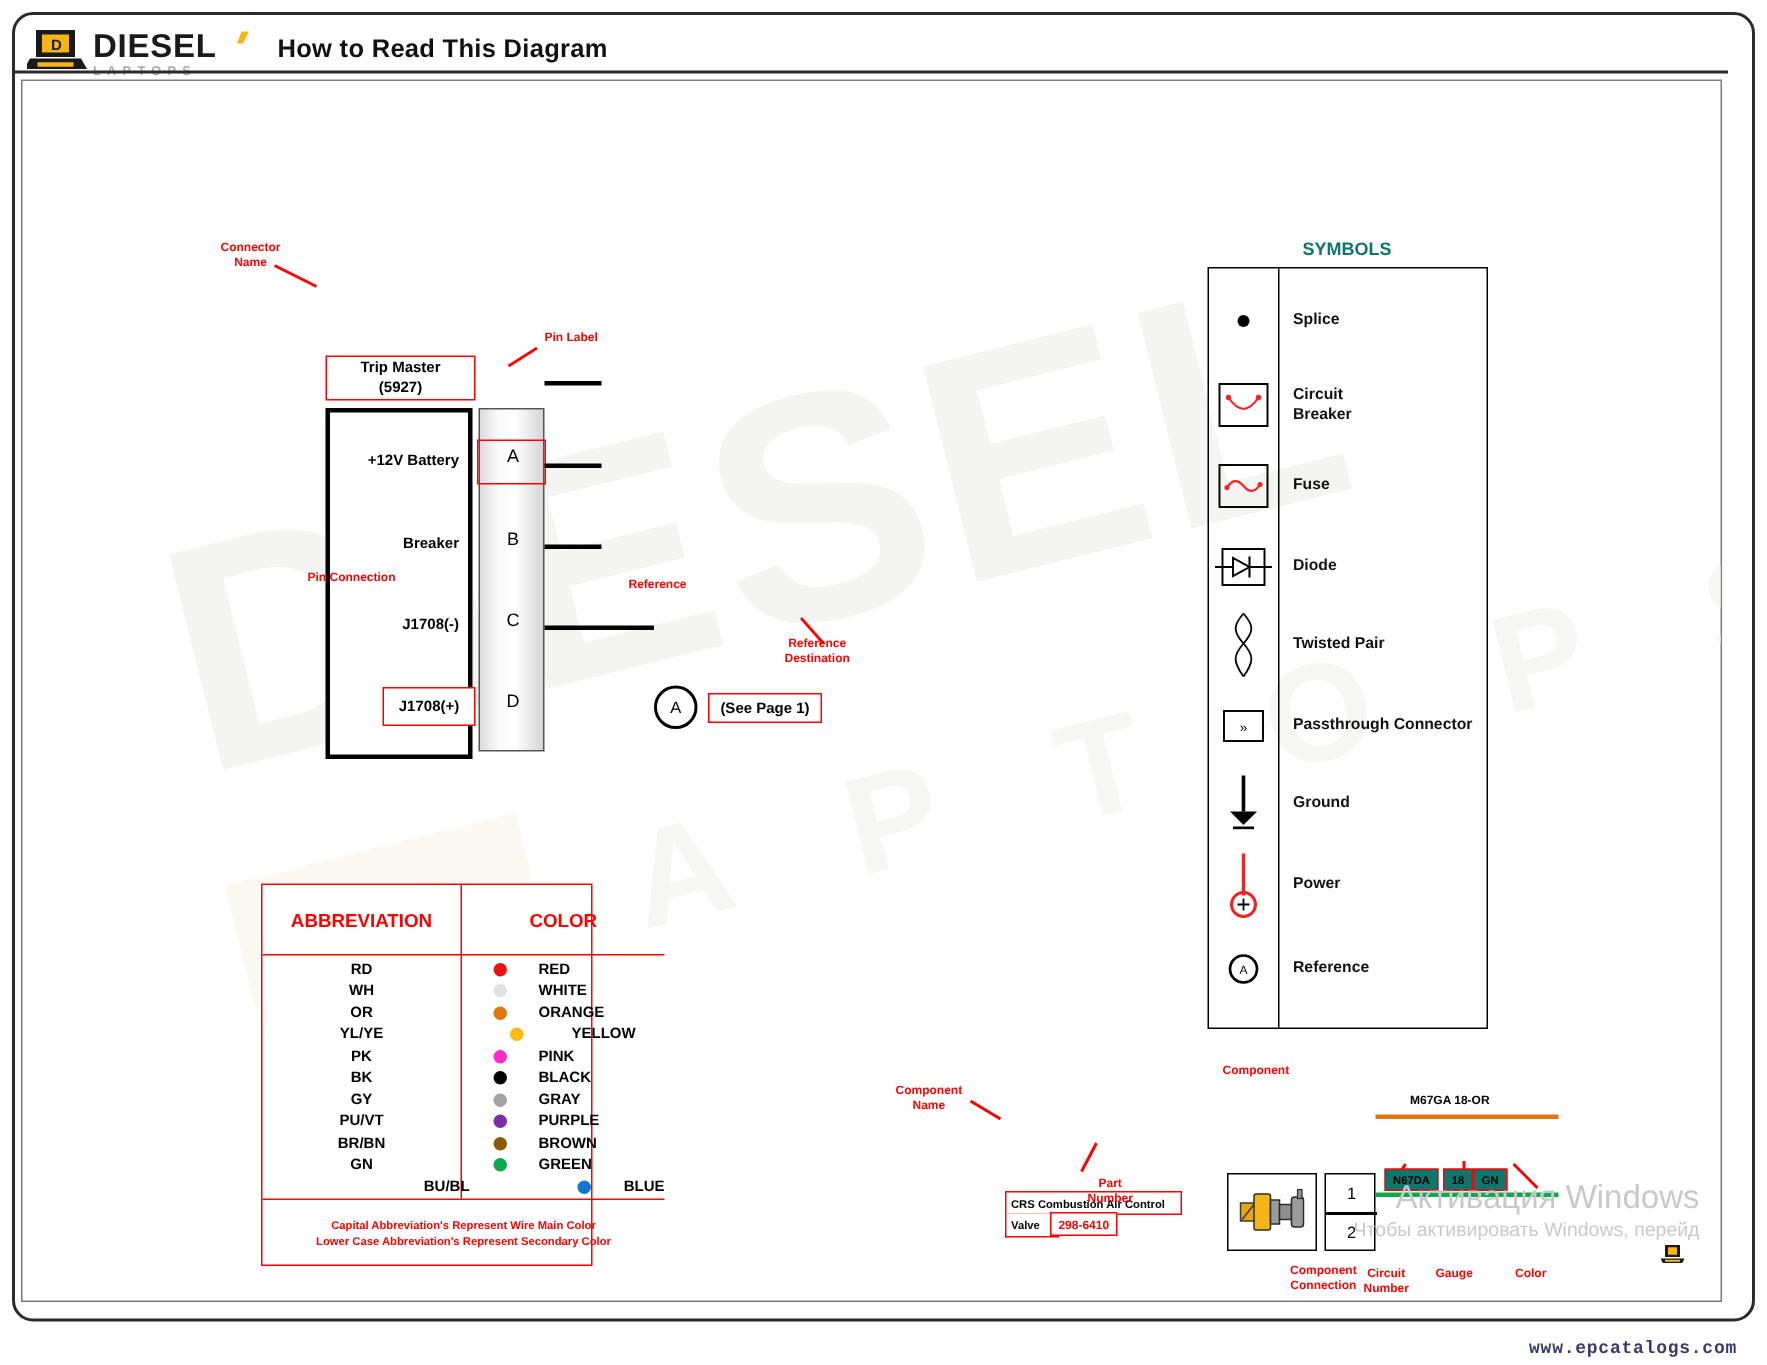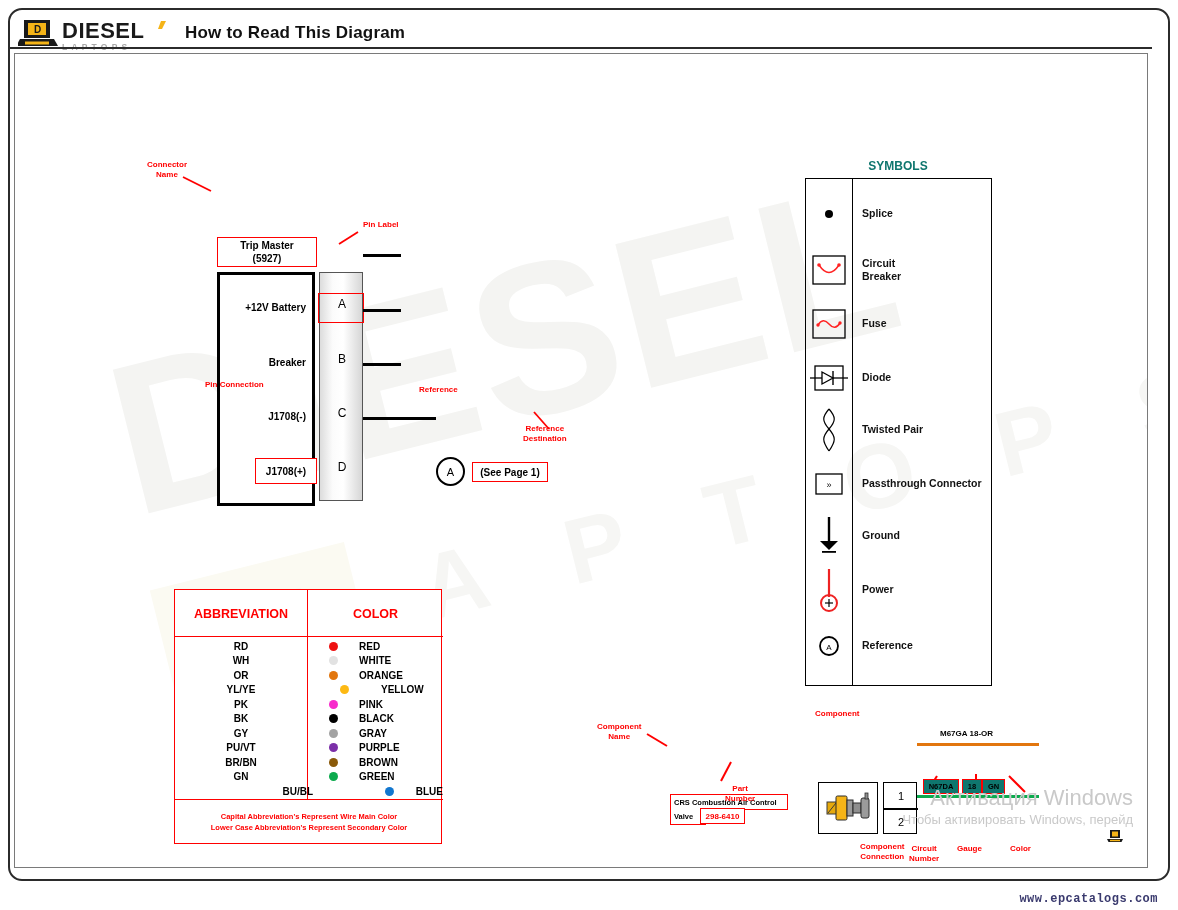--- a/index.html
+++ b/index.html
@@ -231,21 +231,21 @@
   .sym-label {
     padding-left: 10px;
     font-size: 10.5px; font-weight: bold; color: #111;
     line-height: 13px;
   }
 
   
   .abbr-table {
     position: absolute;
     left: 159px; top: 535px;
-    width: 268px; height: 255px;
+    width: 221px; height: 255px;
     border: 1.4px solid #ff0000;
     background: #fff;
   }
   .abbr-head {
     position: absolute; left: 0; top: 0;
     width: 268px; height: 47px;
     border-bottom: 1.4px solid #ff0000;
   }
   .abbr-head-cell {
     position: absolute; top: 0; height: 47px;

